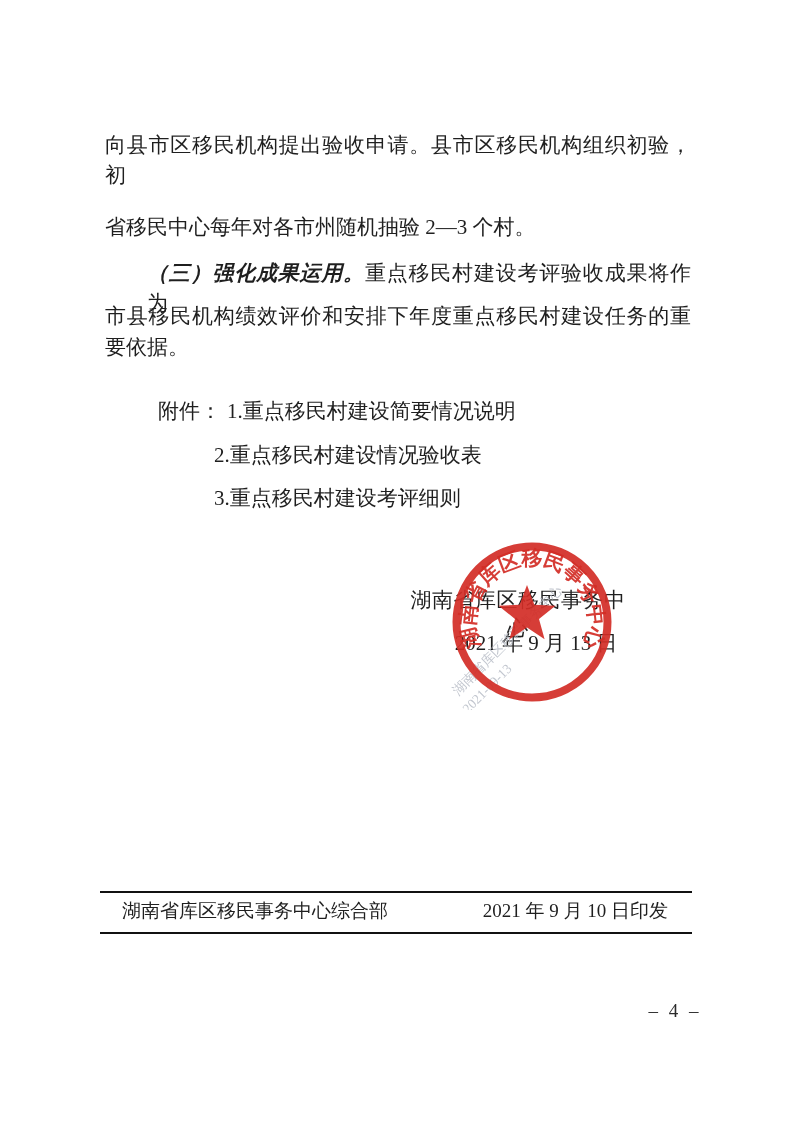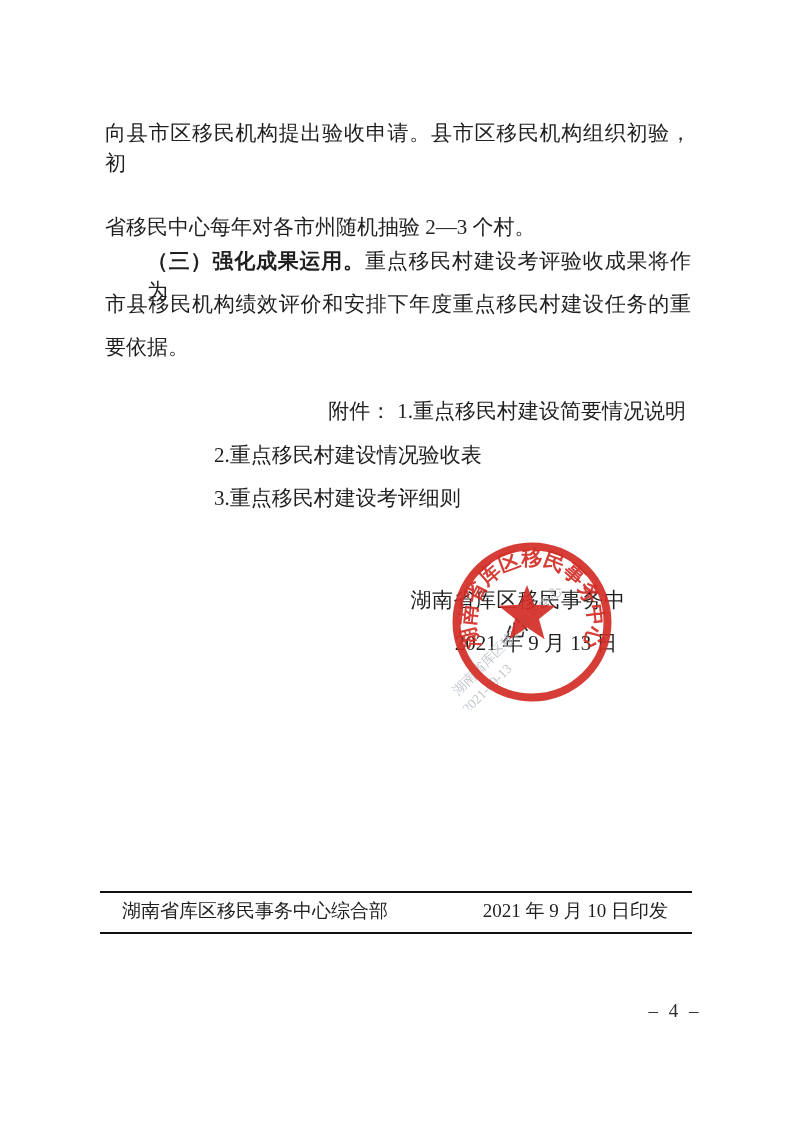--- a/index.html
+++ b/index.html
@@ -16,26 +16,27 @@
     position:absolute;
     left:105px;width:586px;
     font-size:21px;line-height:30px;
     box-sizing:border-box;
     white-space:nowrap;
   }
   .just{
     white-space:normal;
     text-align:justify;
     text-align-last:justify;
+    margin-top:12px;
   }
   .indent2{padding-left:42px;}
-  .lead-bold{font-weight:700;}
+  .lead-bold{font-weight:700;font-style:italic;}
   .attach-label{margin-right:6px;}
   .attach-sub{left:214px;width:480px;}
-  .attach-first{left:138px;width:548px;text-align:right;}
+  .attach-first{left:158px;width:548px;}
   .sig-org{
     position:absolute;top:586px;left:402px;width:232px;
     font-size:21px;text-align:center;letter-spacing:0.5px;
   }
   .sig-date{
     position:absolute;top:629px;left:420px;width:232px;
     font-size:21px;text-align:center;
   }
   .seal{
     position:absolute;top:534px;left:444px;width:176px;height:176px;

